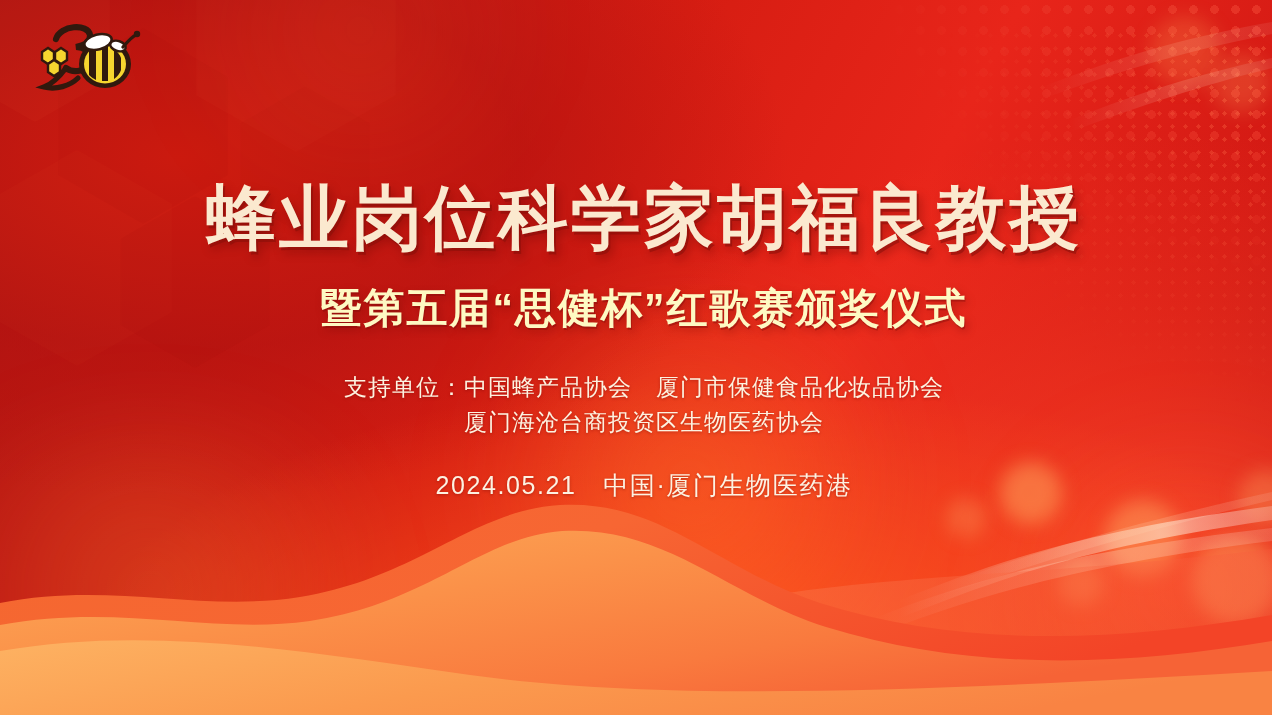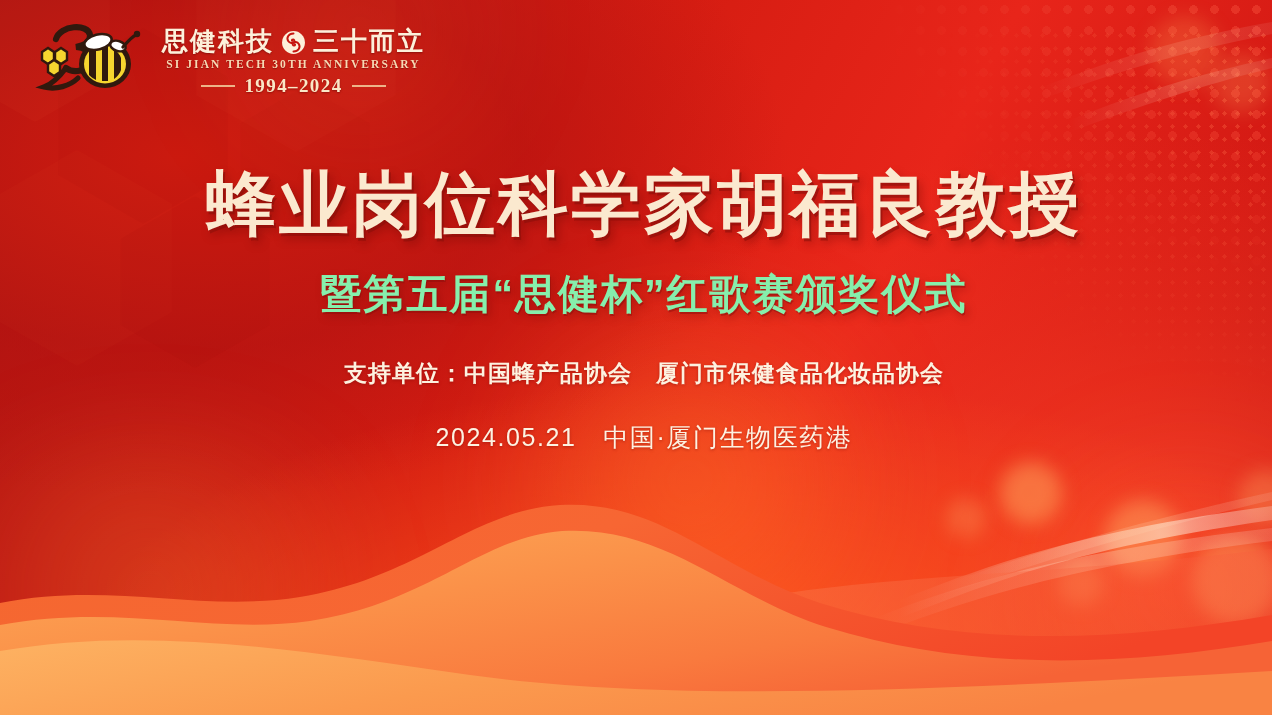--- a/index.html
+++ b/index.html
@@ -107,21 +107,21 @@
     font-size: 19px;
     letter-spacing: 1.4px;
     color: #fbe7c6;
     text-shadow: 0 1px 2px rgba(110,10,8,.6);
     line-height: 1;
   }
 
   
   .content {
     position: absolute;
-    left: 0; right: 0; top: 164px;
+    left: 0; right: 0; top: 178px;
     text-align: center;
     z-index: 6;
     margin-left: 16px;
   }
   .title-cn {
     font-family: "Liberation Sans", "DejaVu Sans", sans-serif;
     font-weight: 700;
     font-size: 70px;
     line-height: 1.16;
     letter-spacing: 3px;
@@ -129,34 +129,34 @@
     text-shadow:
       2px 3px 0 rgba(135,14,10,.55),
       4px 6px 10px rgba(110,8,6,.40);
     margin: 0;
   }
   .subtitle-cn {
     font-family: "Liberation Sans", "DejaVu Sans", sans-serif;
     font-weight: 700;
     font-size: 41px;
     letter-spacing: 2px;
-    color: #86efac;
+    color: #fef9c3;
     text-shadow:
       1px 2px 0 rgba(135,14,10,.45),
       3px 4px 8px rgba(110,8,6,.35);
     margin: 22px 0 0 0;
     text-align: center;
   }
   .support {
     margin-top: 34px;
     font-size: 23px;
     line-height: 1.5;
     letter-spacing: 1px;
     color: #fdf2e0;
-    font-weight: 700;
+    font-weight: 400;
     text-shadow: 0 1px 3px rgba(120,12,8,.45);
   }
   .support .ln { display: block; }
   .datevenue {
     margin-top: 30px;
     font-size: 25px;
     letter-spacing: 1.6px;
     color: #fdf2e2;
     font-weight: 400;
     text-shadow: 0 1px 3px rgba(120,12,8,.45);
@@ -279,46 +279,30 @@
         <path d="M88,33 C91,35 94,39 95,42 L95,54 C94,57 91,61 88,63 Z"></path>
       </g>
 
       <ellipse cx="72" cy="26" rx="14" ry="7.5" fill="#ffffff" stroke="#30190e" stroke-width="2.6" transform="rotate(-14 72 26)"></ellipse>
       <ellipse cx="92" cy="30" rx="8" ry="5" fill="#ffffff" stroke="#30190e" stroke-width="2.4" transform="rotate(18 92 30)"></ellipse>
 
       <path d="M97,31 C103,24 107,20 110,19" fill="none" stroke="#30190e" stroke-width="3.4" stroke-linecap="round"></path>
       <circle cx="111" cy="18" r="3.2" fill="#30190e"></circle>
     </svg>
 
-    <div class="logo-text">
-      <div class="logo-cn-row">
-        <span class="logo-cn">思健科技</span>
-        <svg class="logo-swirl" viewBox="0 0 24 24">
-          <circle cx="12" cy="12" r="11" fill="#fdf0da"></circle>
-          <path d="M12 3.4 C7.2 3.4 5.0 7.5 6.9 10.6 C8.2 12.7 11.5 13.0 12.6 11.4 C13.3 10.3 12.5 8.9 11.3 9.1 C10.6 9.2 10.3 9.9 10.6 10.4" fill="none" stroke="#c6150f" stroke-width="1.9" stroke-linecap="round"></path>
-          <path d="M12 20.6 C16.8 20.6 19.0 16.5 17.1 13.4 C15.8 11.3 12.5 11.0 11.4 12.6 C10.7 13.7 11.5 15.1 12.7 14.9 C13.4 14.8 13.7 14.1 13.4 13.6" fill="none" stroke="#c6150f" stroke-width="1.9" stroke-linecap="round"></path>
-        </svg>
-        <span class="logo-cn">三十而立</span>
-      </div>
-      <div class="logo-en">SI JIAN TECH 30TH ANNIVERSARY</div>
-      <div class="logo-years-row">
-        <span class="logo-rule"></span>
-        <span class="logo-years">1994–2024</span>
-        <span class="logo-rule"></span>
-      </div>
-    </div>
   </div>
 
   <div class="content">
     <h1 class="title-cn">
       <span class="ln">蜂业岗位科学家胡福良教授</span><br>
     </h1>
 
     <div class="subtitle-cn">暨第五届“思健杯”红歌赛颁奖仪式</div>
 
     <div class="support">
       <span class="ln">支持单位：中国蜂产品协会　厦门市保健食品化妆品协会</span>
+      <span class="ln">厦门海沧台商投资区生物医药协会</span>
     </div>
 
     <div class="datevenue">2024.05.21　中国·厦门生物医药港</div>
   </div>
 
 </div>
 
 </body></html>

